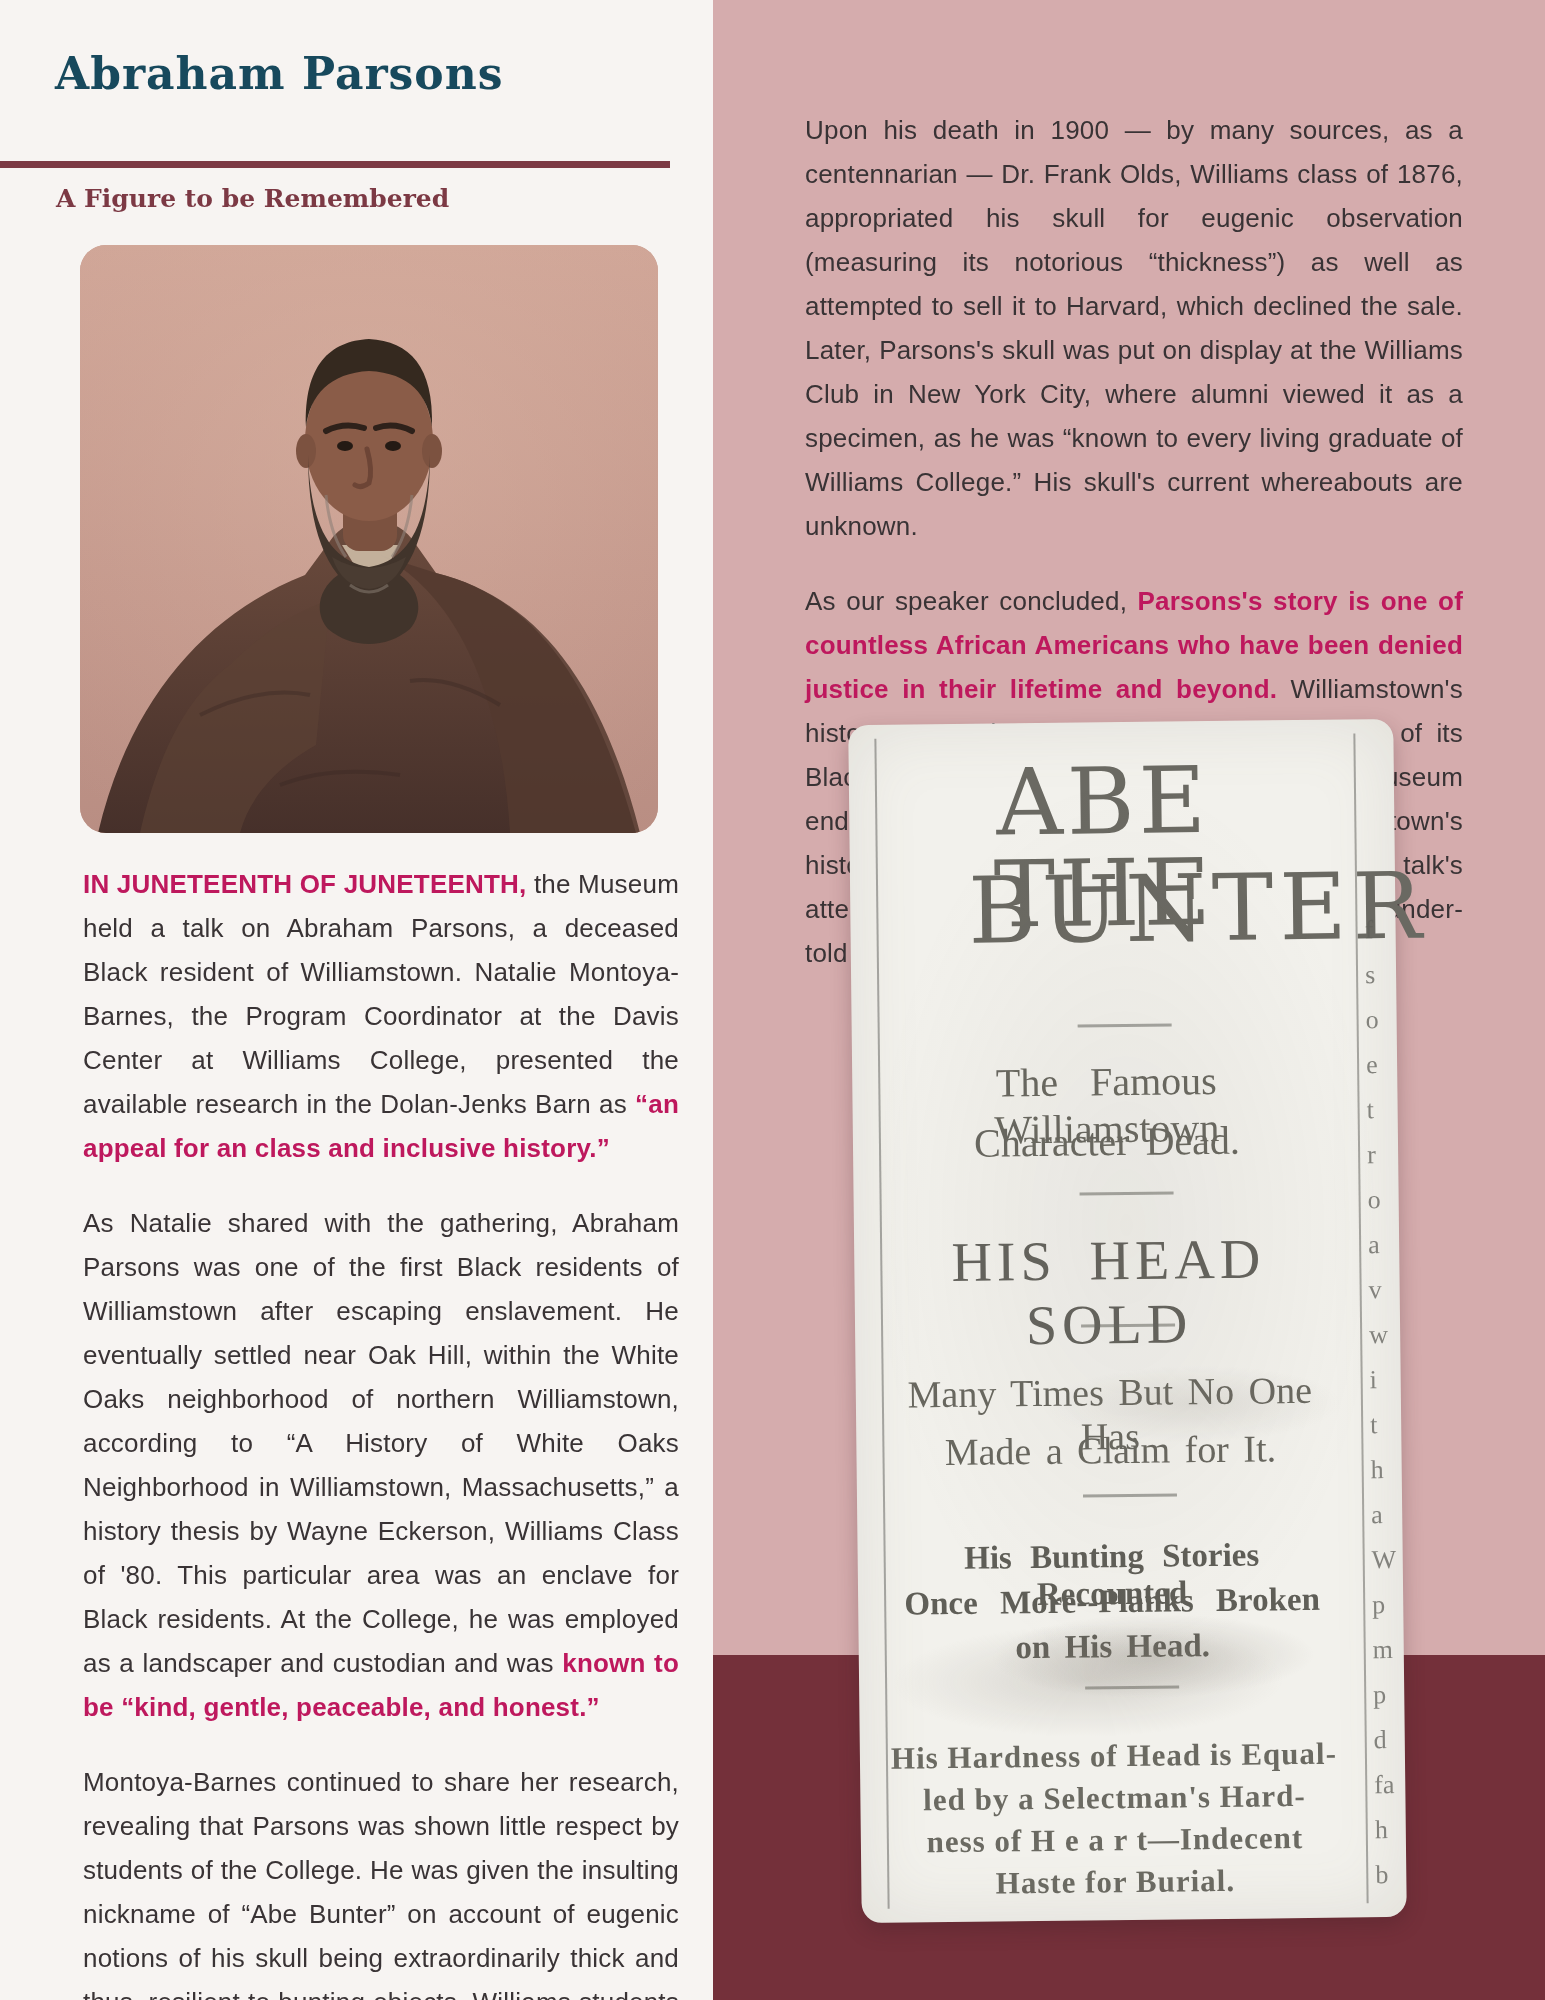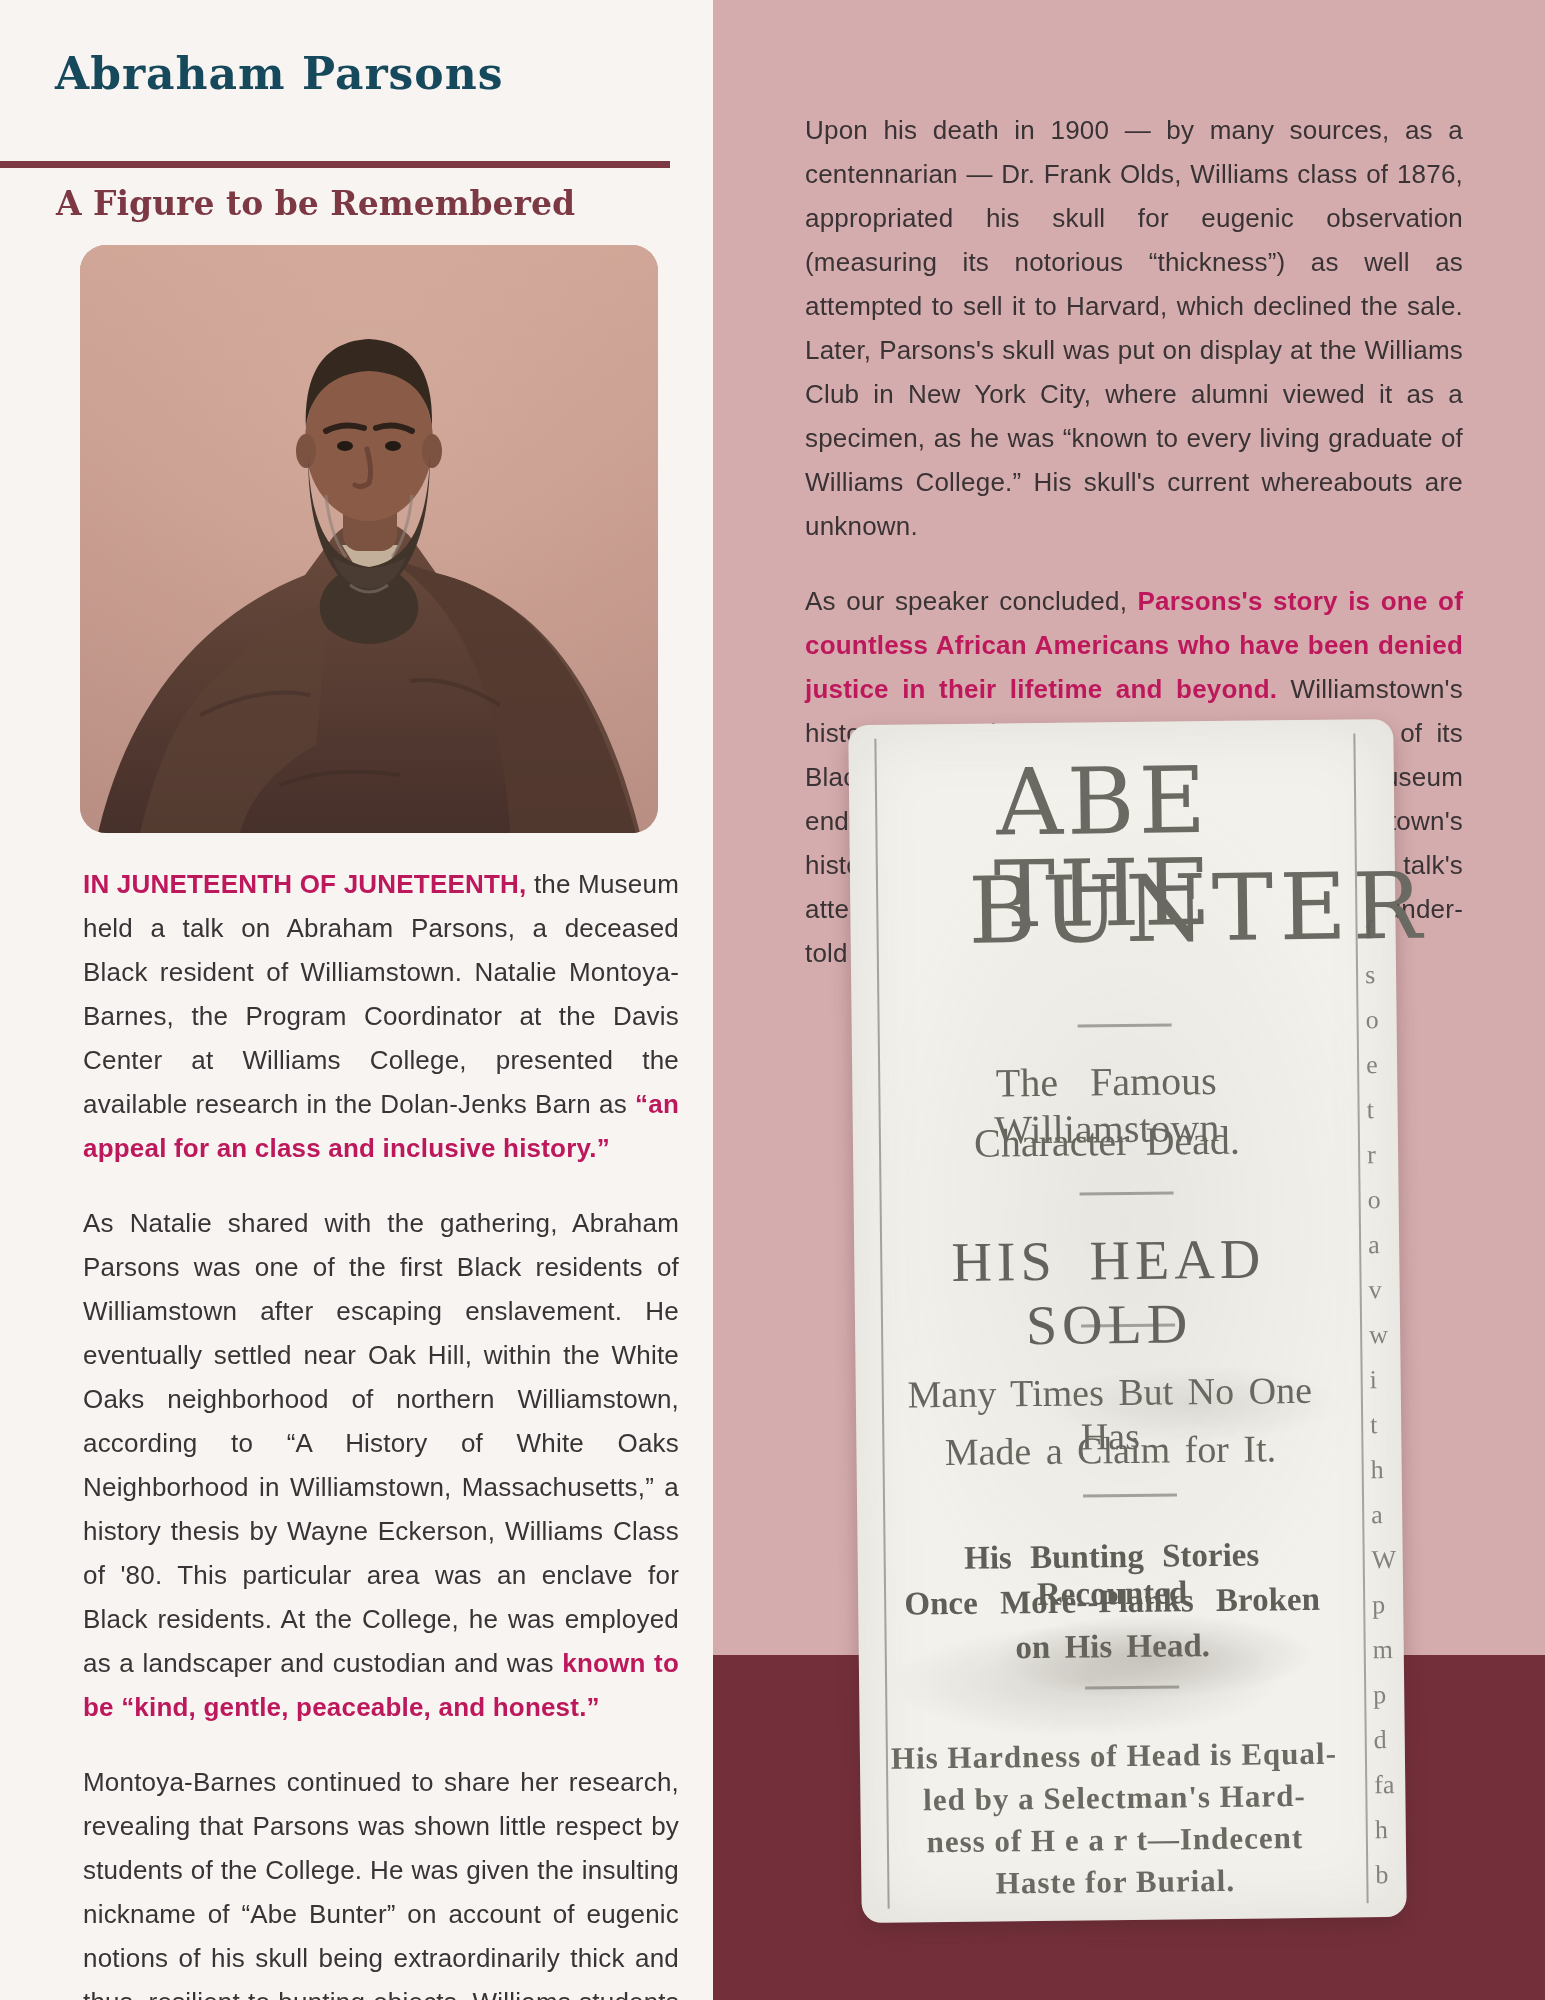--- a/index.html
+++ b/index.html
@@ -12,21 +12,21 @@
   .maroon-panel{position:absolute;left:713px;top:1655px;width:832px;height:345px;background:#74303a;}
 
   .page-title{
     position:absolute;left:55px;top:48px;width:640px;
     font-family:"DejaVu Serif",serif;font-weight:700;font-size:44px;
     color:#17495d;letter-spacing:1px;white-space:nowrap;
   }
   .title-rule{position:absolute;left:0;top:161px;width:670px;height:7px;background:#7c3944;}
   .page-subtitle{
     position:absolute;left:56px;top:184px;width:620px;
-    font-family:"DejaVu Serif",serif;font-weight:700;font-size:33px;color:#7c3944;
+    font-family:"DejaVu Serif",serif;font-weight:700;font-size:25px;color:#7c3944;
   }
 
   .photo{
     position:absolute;left:80px;top:245px;width:578px;height:588px;
     border-radius:26px;overflow:hidden;background:#c49a8d;
   }
   .photo svg{display:block;width:100%;height:100%;}
 
   .article{position:absolute;}
   .article p{

